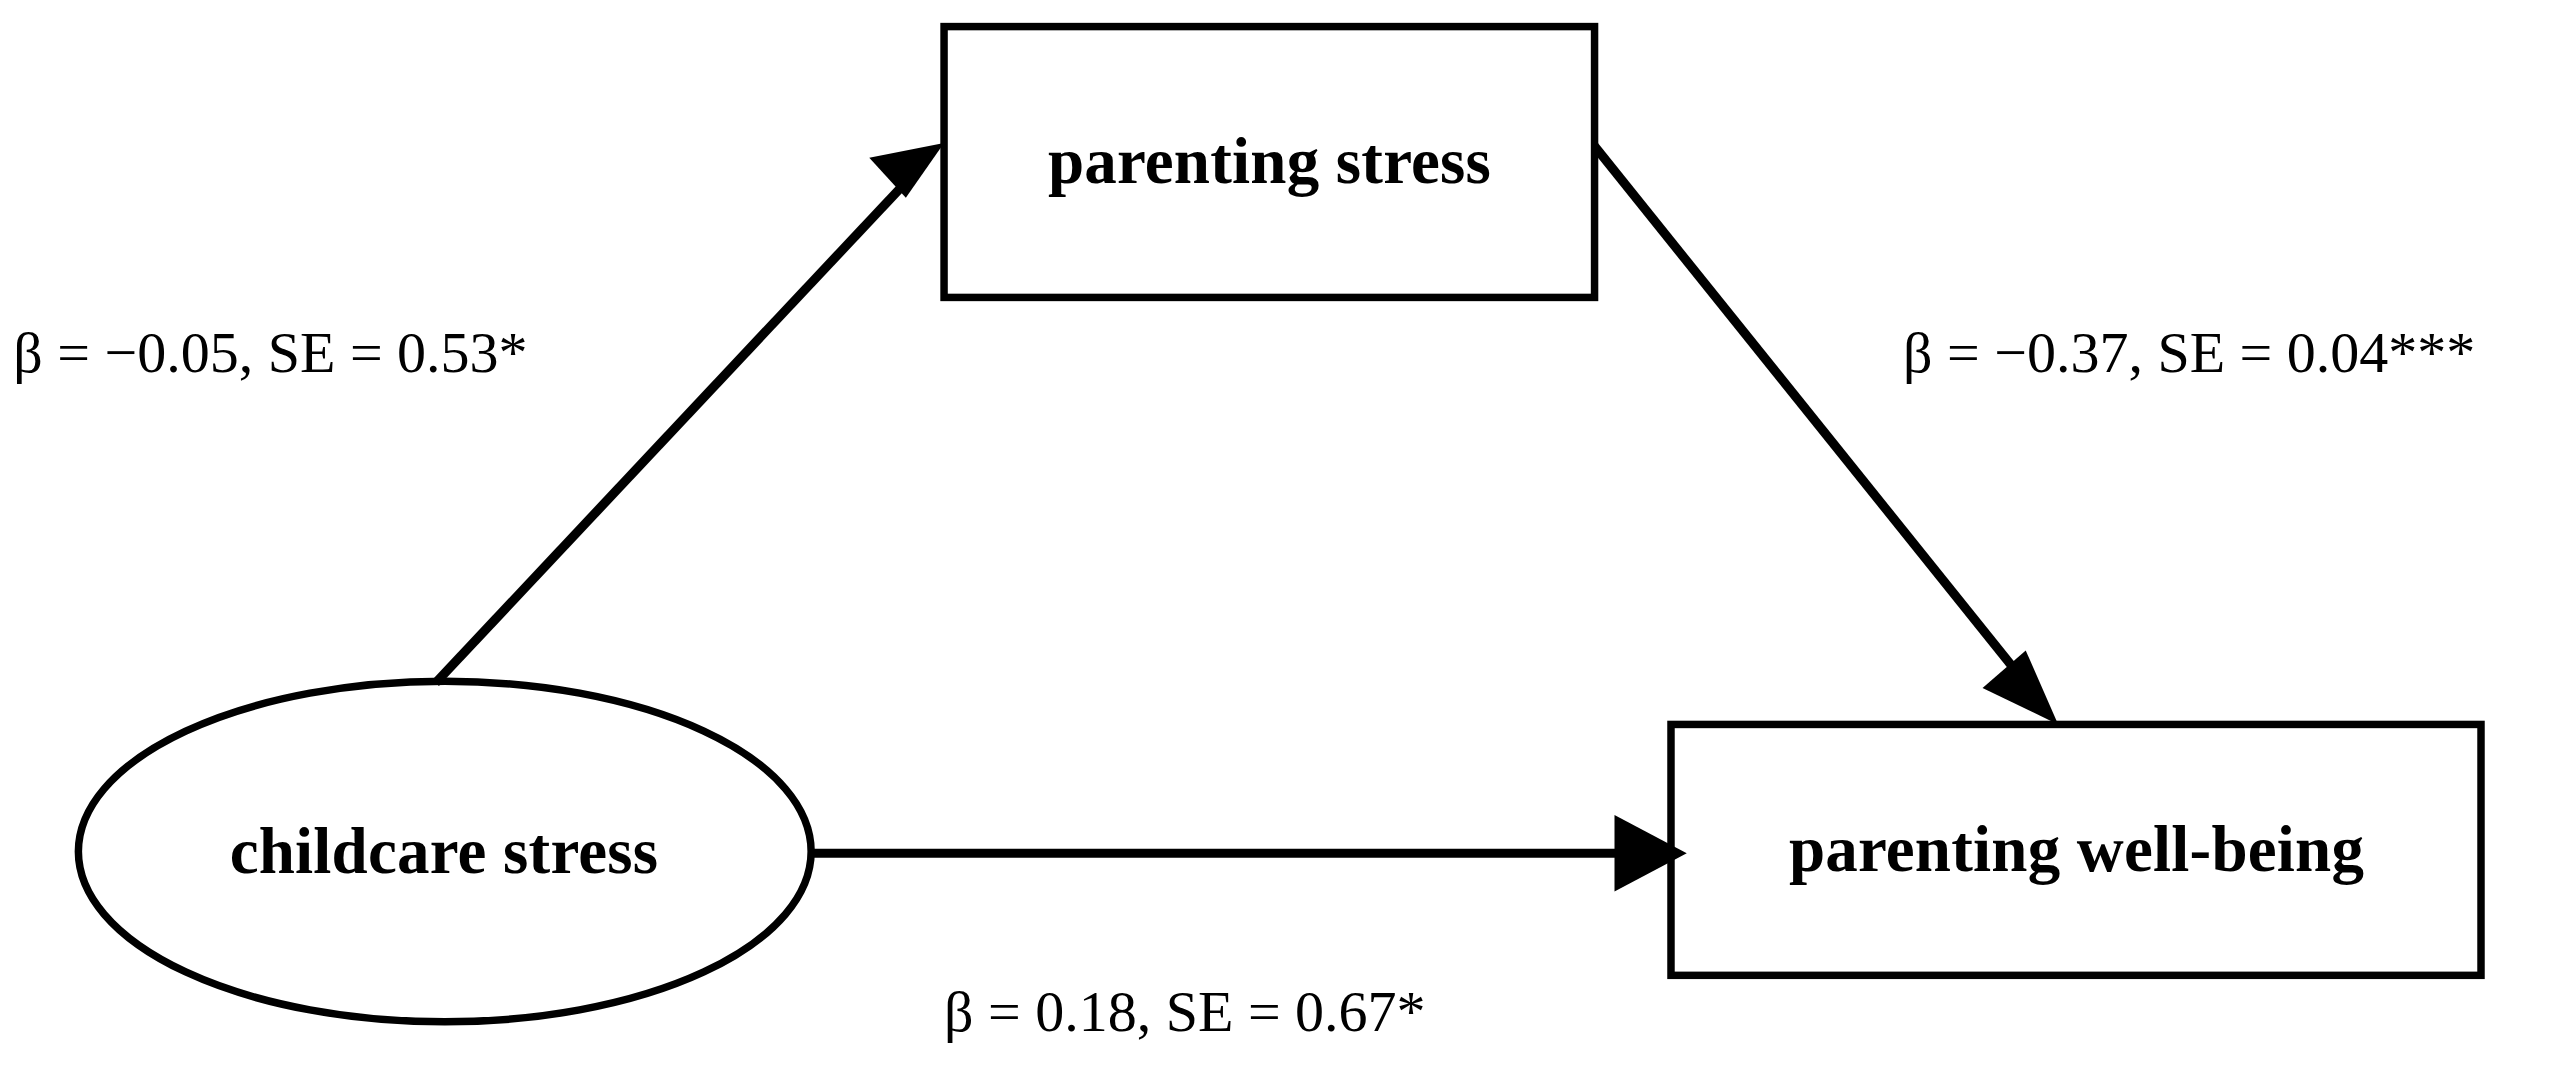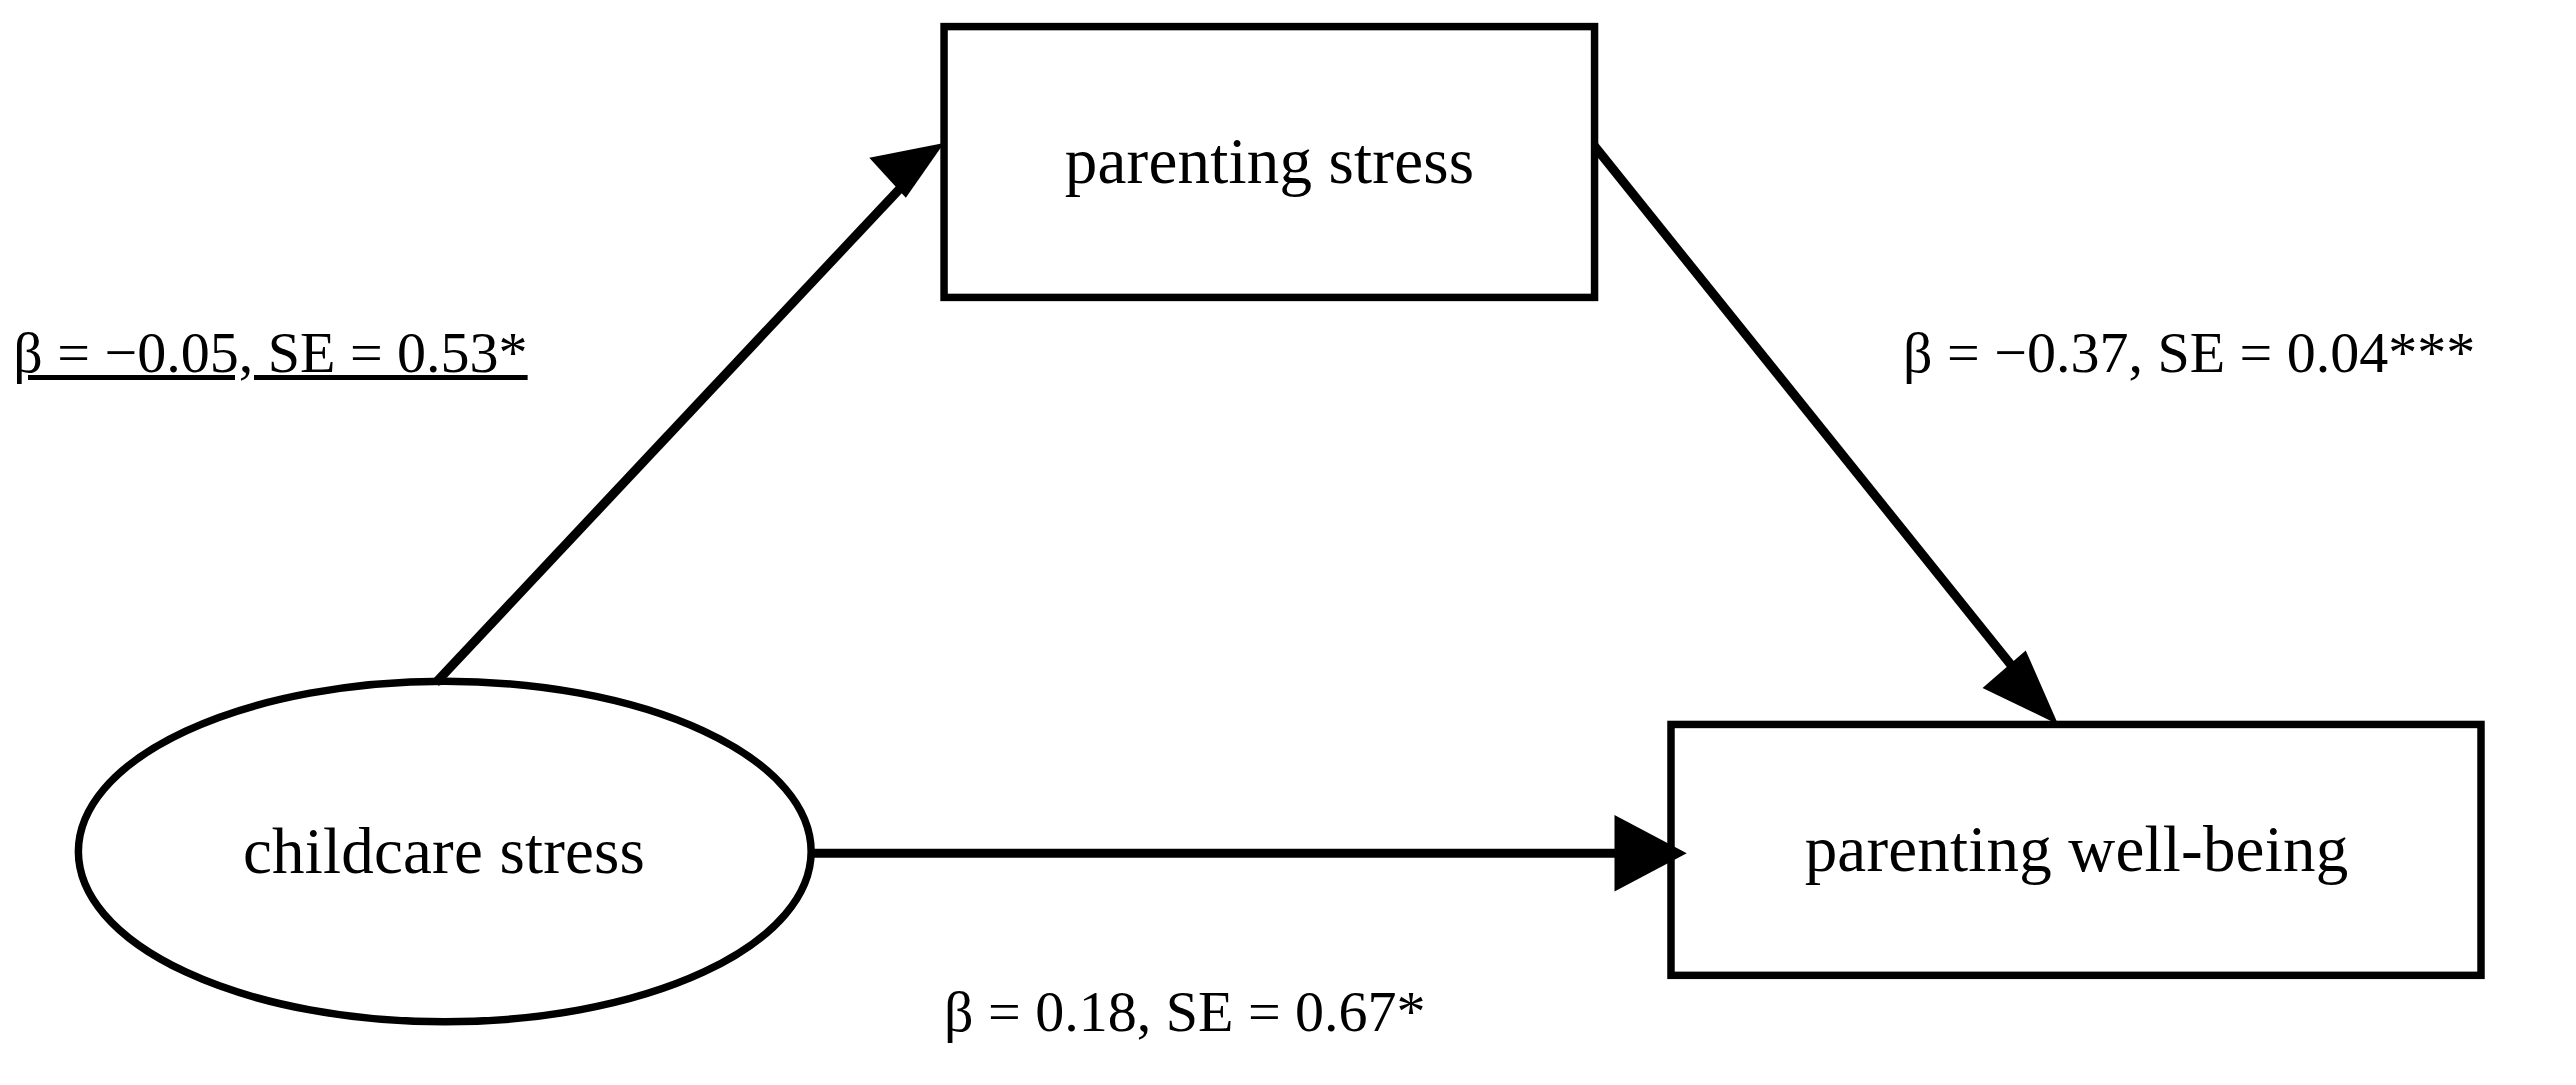--- a/index.html
+++ b/index.html
@@ -26,21 +26,21 @@
     height: 1085px;
   }
   .node-label {
     position: absolute;
     display: flex;
     align-items: center;
     justify-content: center;
     text-align: center;
     font-family: "Liberation Serif", "DejaVu Serif", serif;
     font-size: 65px;
-    font-weight: 400;
+    font-weight: 700;
     color: #000000;
     line-height: 1.1;
     letter-spacing: 0.2px;
     white-space: nowrap;
     pointer-events: none;
   }
   .edge-label {
     position: absolute;
     font-family: "Liberation Serif", "DejaVu Serif", serif;
     font-size: 58px;
@@ -78,20 +78,20 @@
       <polygon points="2030,1027 1943,981 1943,1073" fill="#000000"></polygon>
     </g>
   </svg>
 
   <div class="node-label" style="left:941px; top:23px; width:657px; height:278px;">parenting stress</div>
 
   <div class="node-label" style="left:76px; top:680px; width:736px; height:344px;">childcare stress</div>
 
   <div class="node-label" style="left:1668px; top:721px; width:817px; height:258px;">parenting well-being</div>
 
-  <div class="edge-label sym" style="left:13.3px; top:320px;text-decoration:underline;">β = −0.05, SE = 0.53*</div>
+  <div class="edge-label sym" style="left:13.3px; top:320px;">β = −0.05, SE = 0.53*</div>
 
   <div class="edge-label sym" style="left:1903px; top:320px;">β = −0.37, SE = 0.04***</div>
 
   <div class="edge-label sym" style="left:944px; top:979px;">β = 0.18, SE = 0.67*</div>
 
 </div>
 
 
 </body></html>

